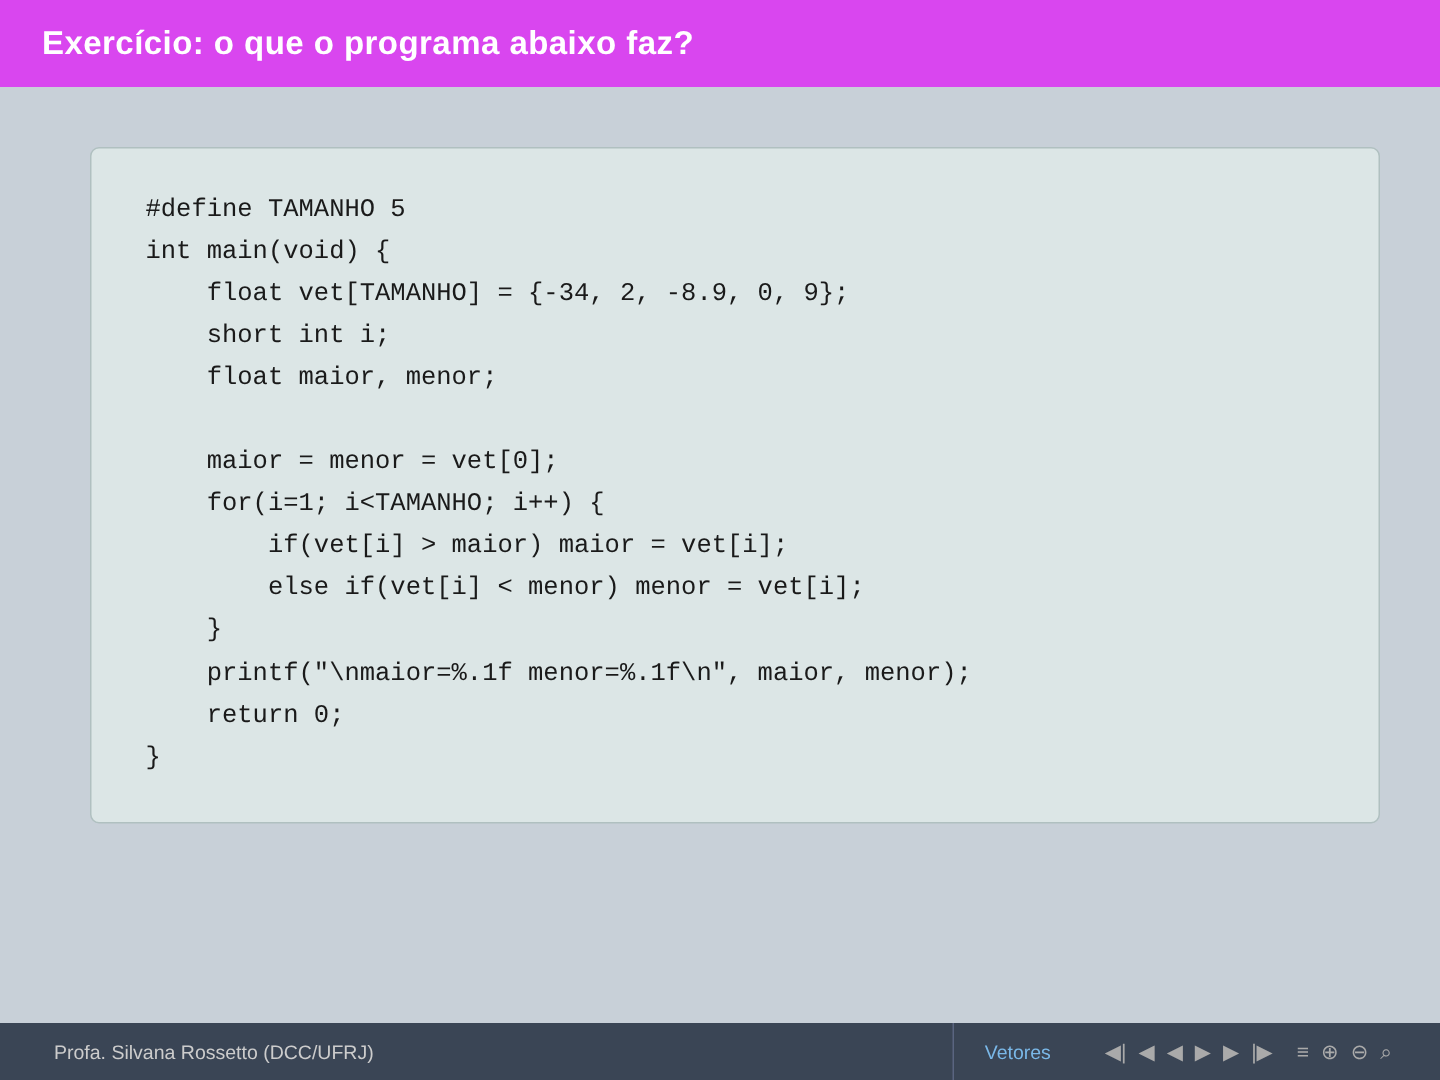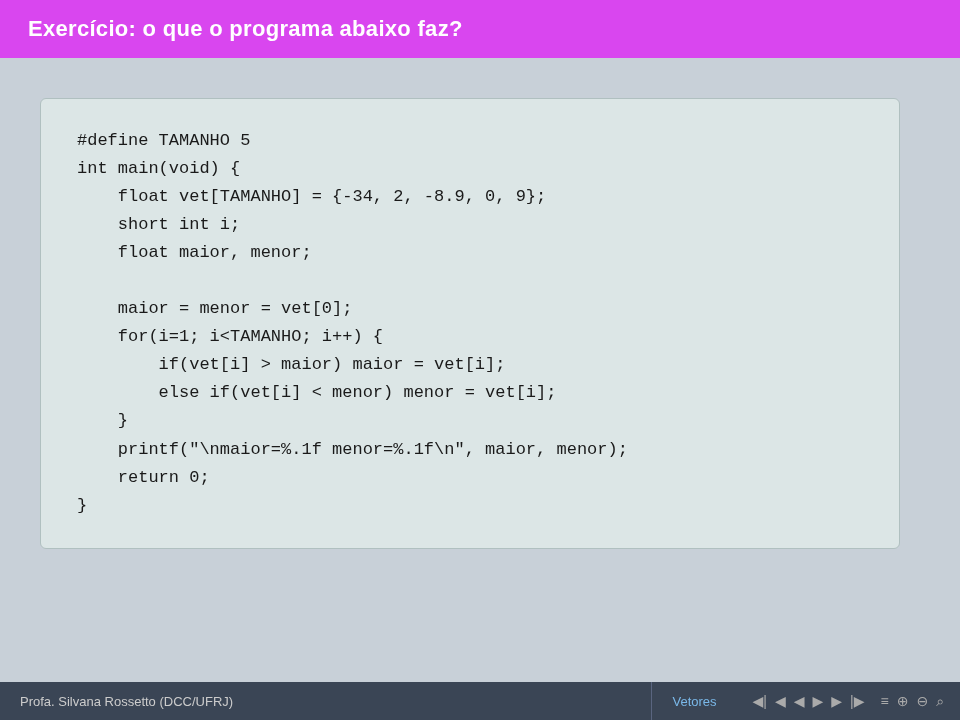--- a/index.html
+++ b/index.html
@@ -25,21 +25,21 @@
       min-height: 58px;
       display: flex;
       align-items: center;
     }
 
     
     .main-content {
       flex: 1;
       display: flex;
       align-items: flex-start;
-      justify-content: flex-start;
+      justify-content: flex-end;
       padding: 40px 40px 20px 40px;
     }
 
     
     .code-box {
       background: #dce6e6;
       border: 1px solid #b0c0c0;
       border-radius: 6px;
       padding: 28px 36px;
       width: 100%;
@@ -54,21 +54,21 @@
       white-space: pre;
     }
 
     
     .footer {
       background: #3a4555;
       color: #ffffff;
       display: flex;
       align-items: center;
       height: 38px;
-      padding: 0;
+      padding: 16px;
     }
 
     .footer-left {
       padding: 0 20px;
       font-size: 13px;
       color: #cccccc;
       flex: 1;
     }
 
     .footer-divider {

